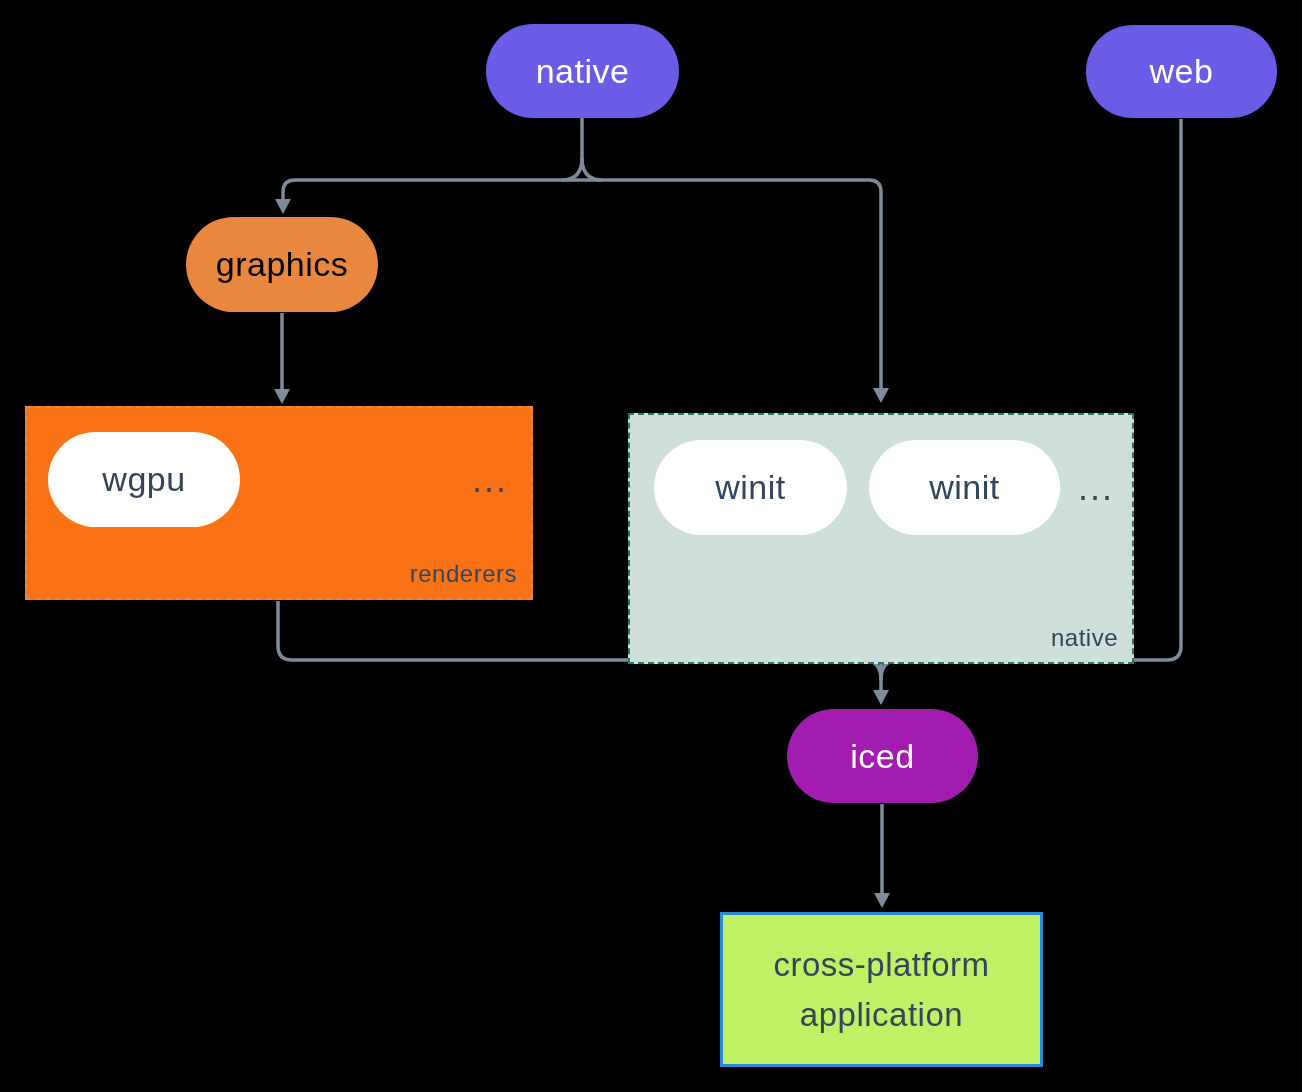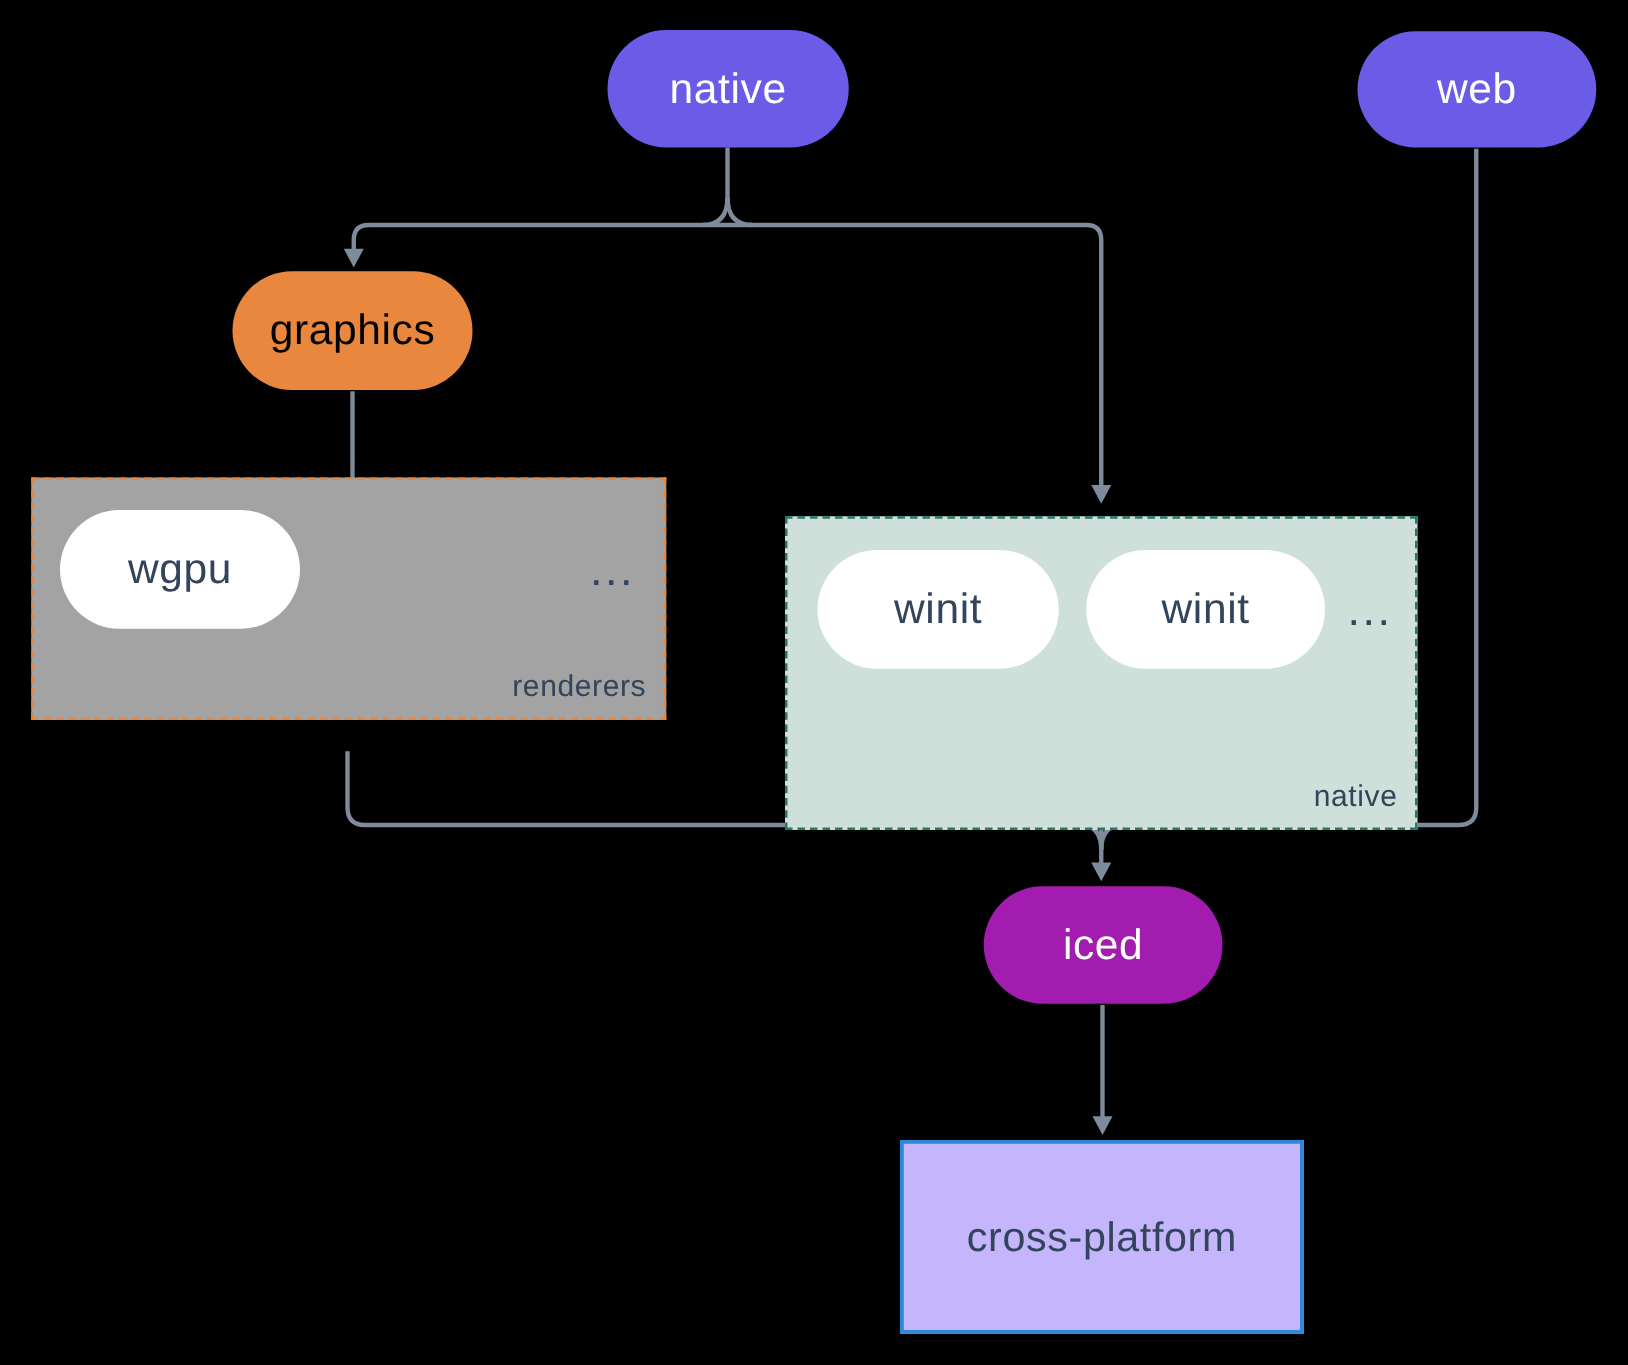--- a/index.html
+++ b/index.html
@@ -38,22 +38,22 @@
   .node-native   { left: 486px;  top: 24px;  width: 193px; height: 94px; }
   .node-web      { left: 1086px; top: 25px;  width: 191px; height: 93px; }
   .node-graphics { left: 186px;  top: 217px; width: 192px; height: 95px; }
   .node-iced     { left: 787px;  top: 709px; width: 191px; height: 94px; }
 
   .group {
     position: absolute;
     box-sizing: border-box;
   }
   .group-renderers {
-    left: 25px; top: 382px; width: 508px; height: 194px;
-    background: #a3a3a3;
+    left: 25px; top: 406px; width: 508px; height: 194px;
+    background: #f97316;
     border: 2px dashed #e8873d;
   }
   .group-shells {
     left: 628px; top: 413px; width: 506px; height: 251px;
     background: #cfe0da;
     border: 2px dashed #24796c;
   }
   
   .group .pill { position: absolute; }
   .node-wgpu   { left: 21px;  top: 24px; width: 192px; height: 95px; }
@@ -78,21 +78,21 @@
     color: #32455a;
     font-size: 24px;
     letter-spacing: 0.5px;
   }
 
   .app-box {
     position: absolute;
     left: 720px; top: 912px;
     width: 323px; height: 155px;
     box-sizing: border-box;
-    background: #c4b5fd;
+    background: #bef264;
     border: 3px solid #2d89d8;
     color: #32455a;
     font-size: 33px;
     display: flex;
     flex-direction: column;
     align-items: center;
     justify-content: center;
     gap: 12px;
     text-align: center;
     letter-spacing: 0.5px;
@@ -150,15 +150,16 @@
     <div class="pill white node-winit">winit</div>
     <div class="pill white node-glutin">winit</div>
     <span class="ellipsis">...</span>
     <span class="group-label">native</span>
   </div>
 
   <div class="pill blue node-iced">iced</div>
 
   <div class="app-box">
     <div>cross-platform</div>
+    <div>application</div>
   </div>
 
 </div>
 
 </body></html>

